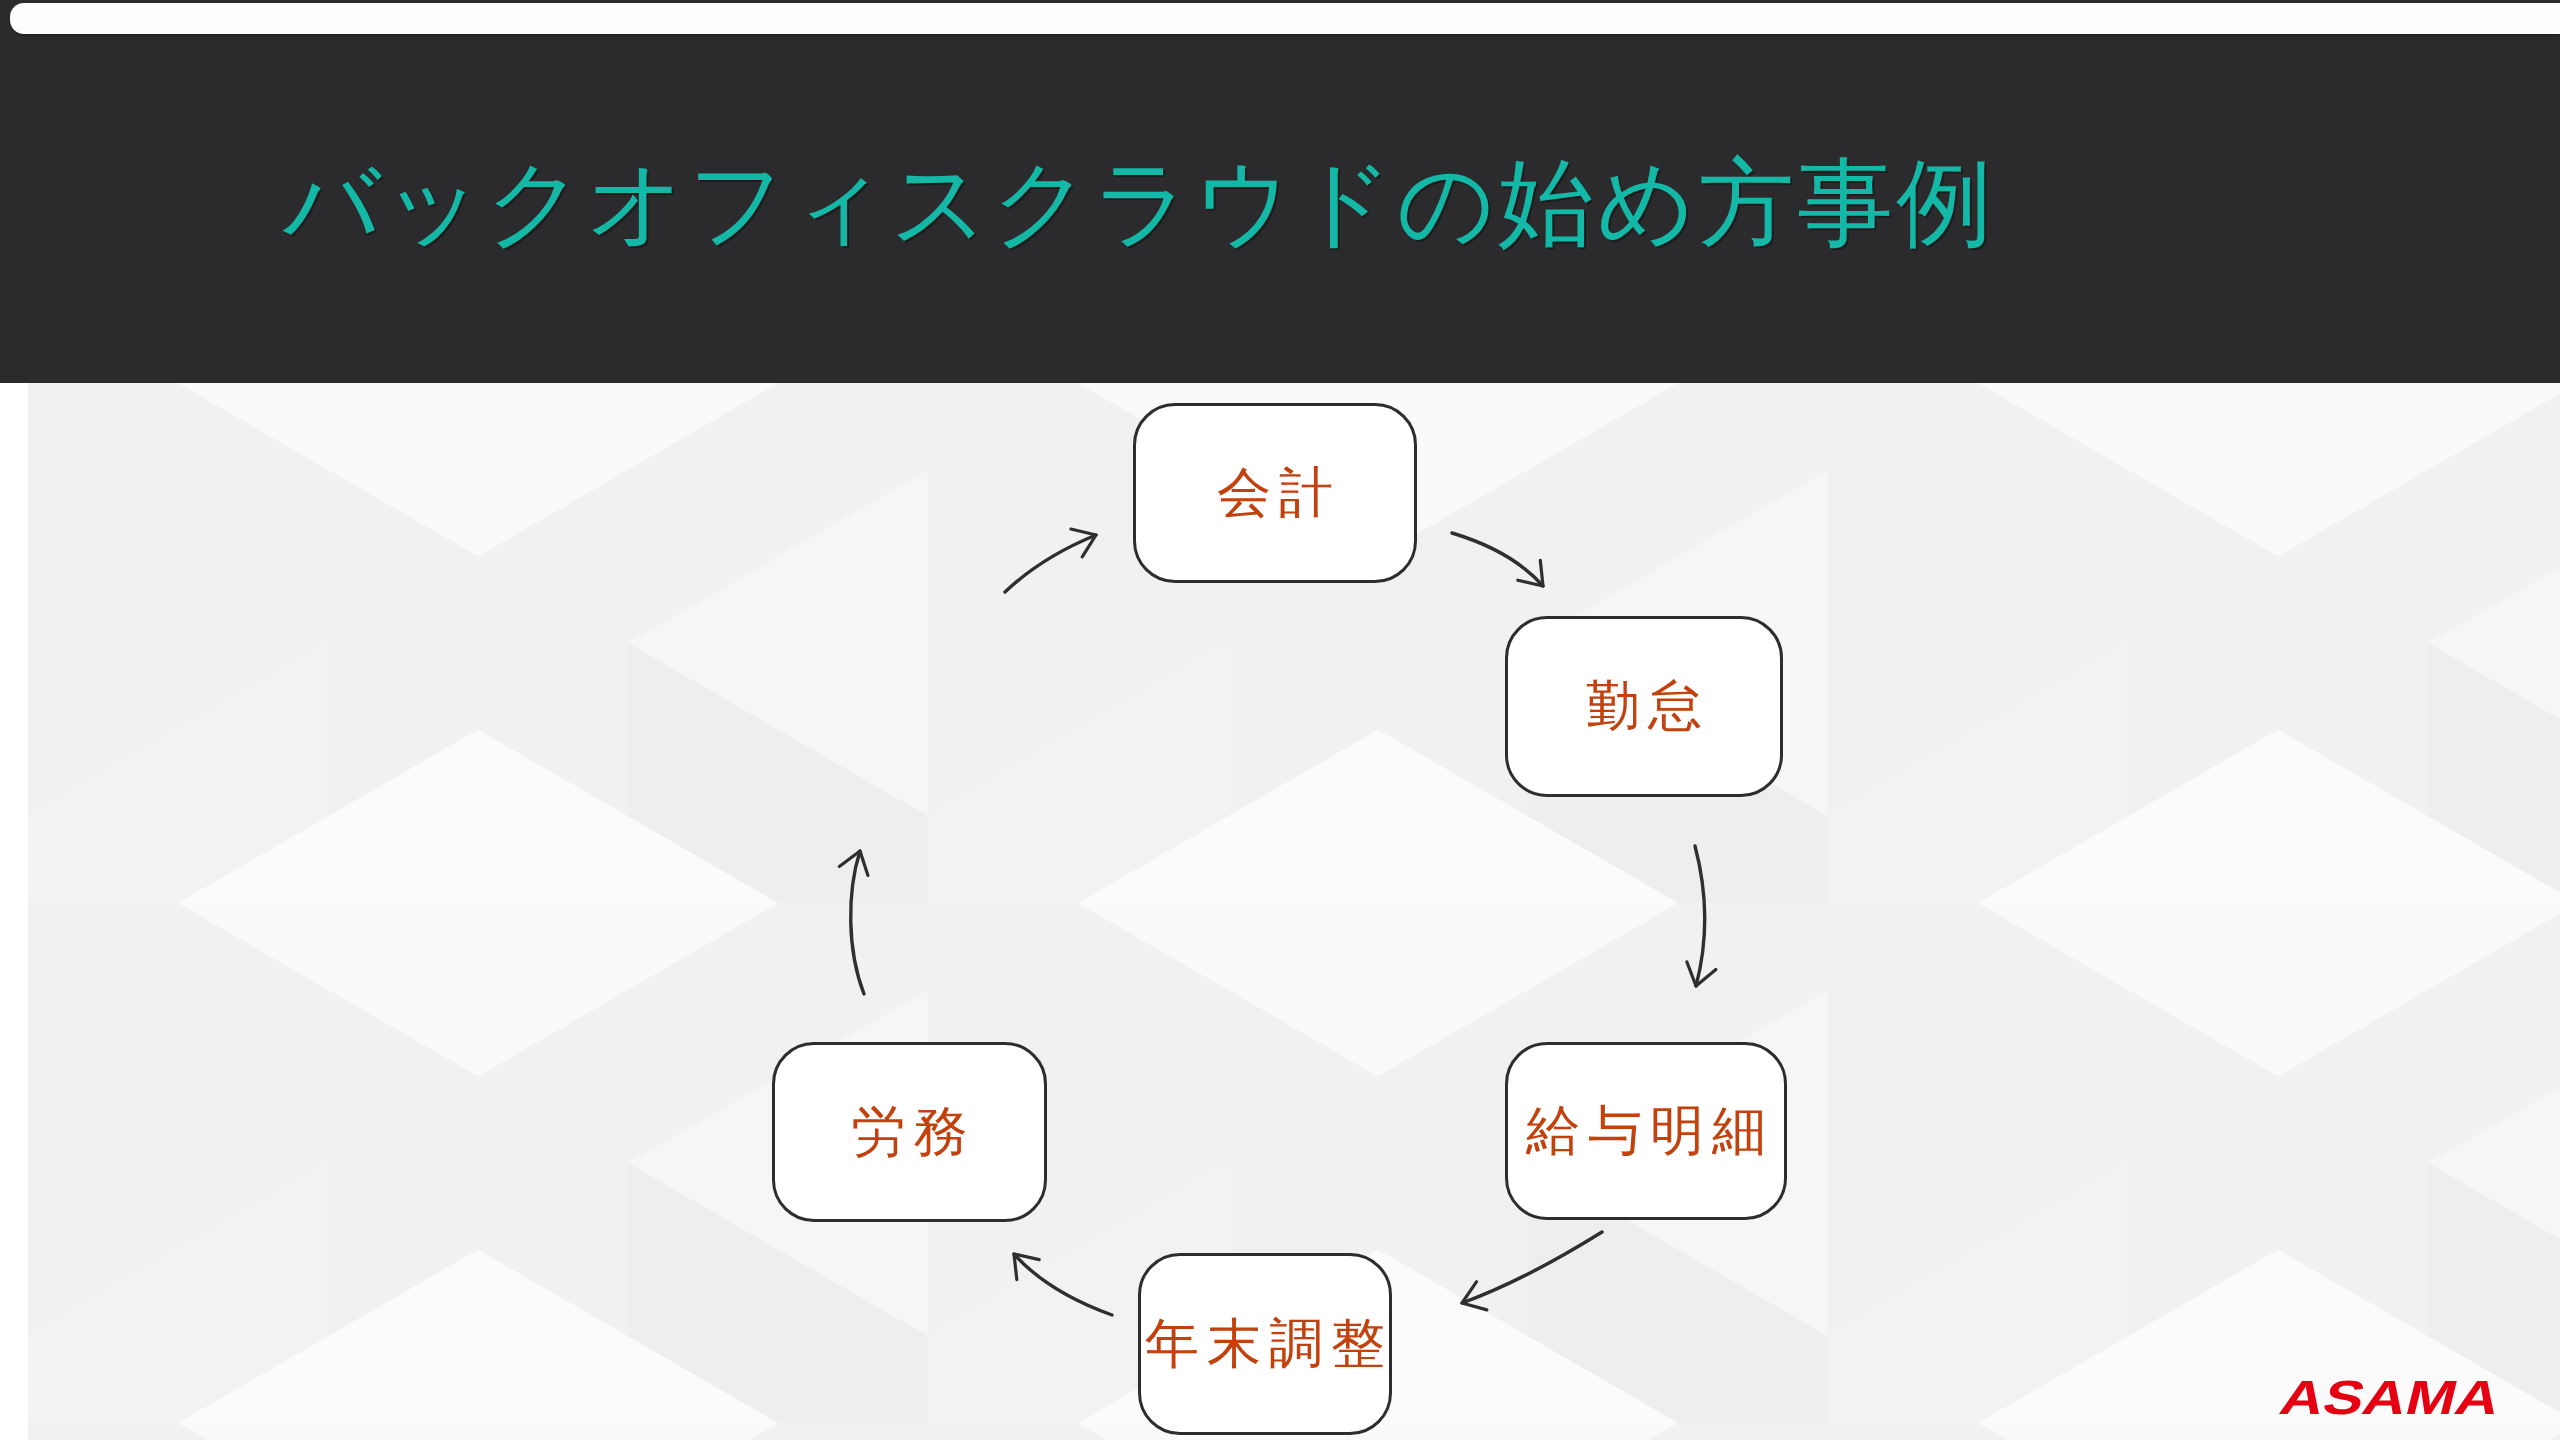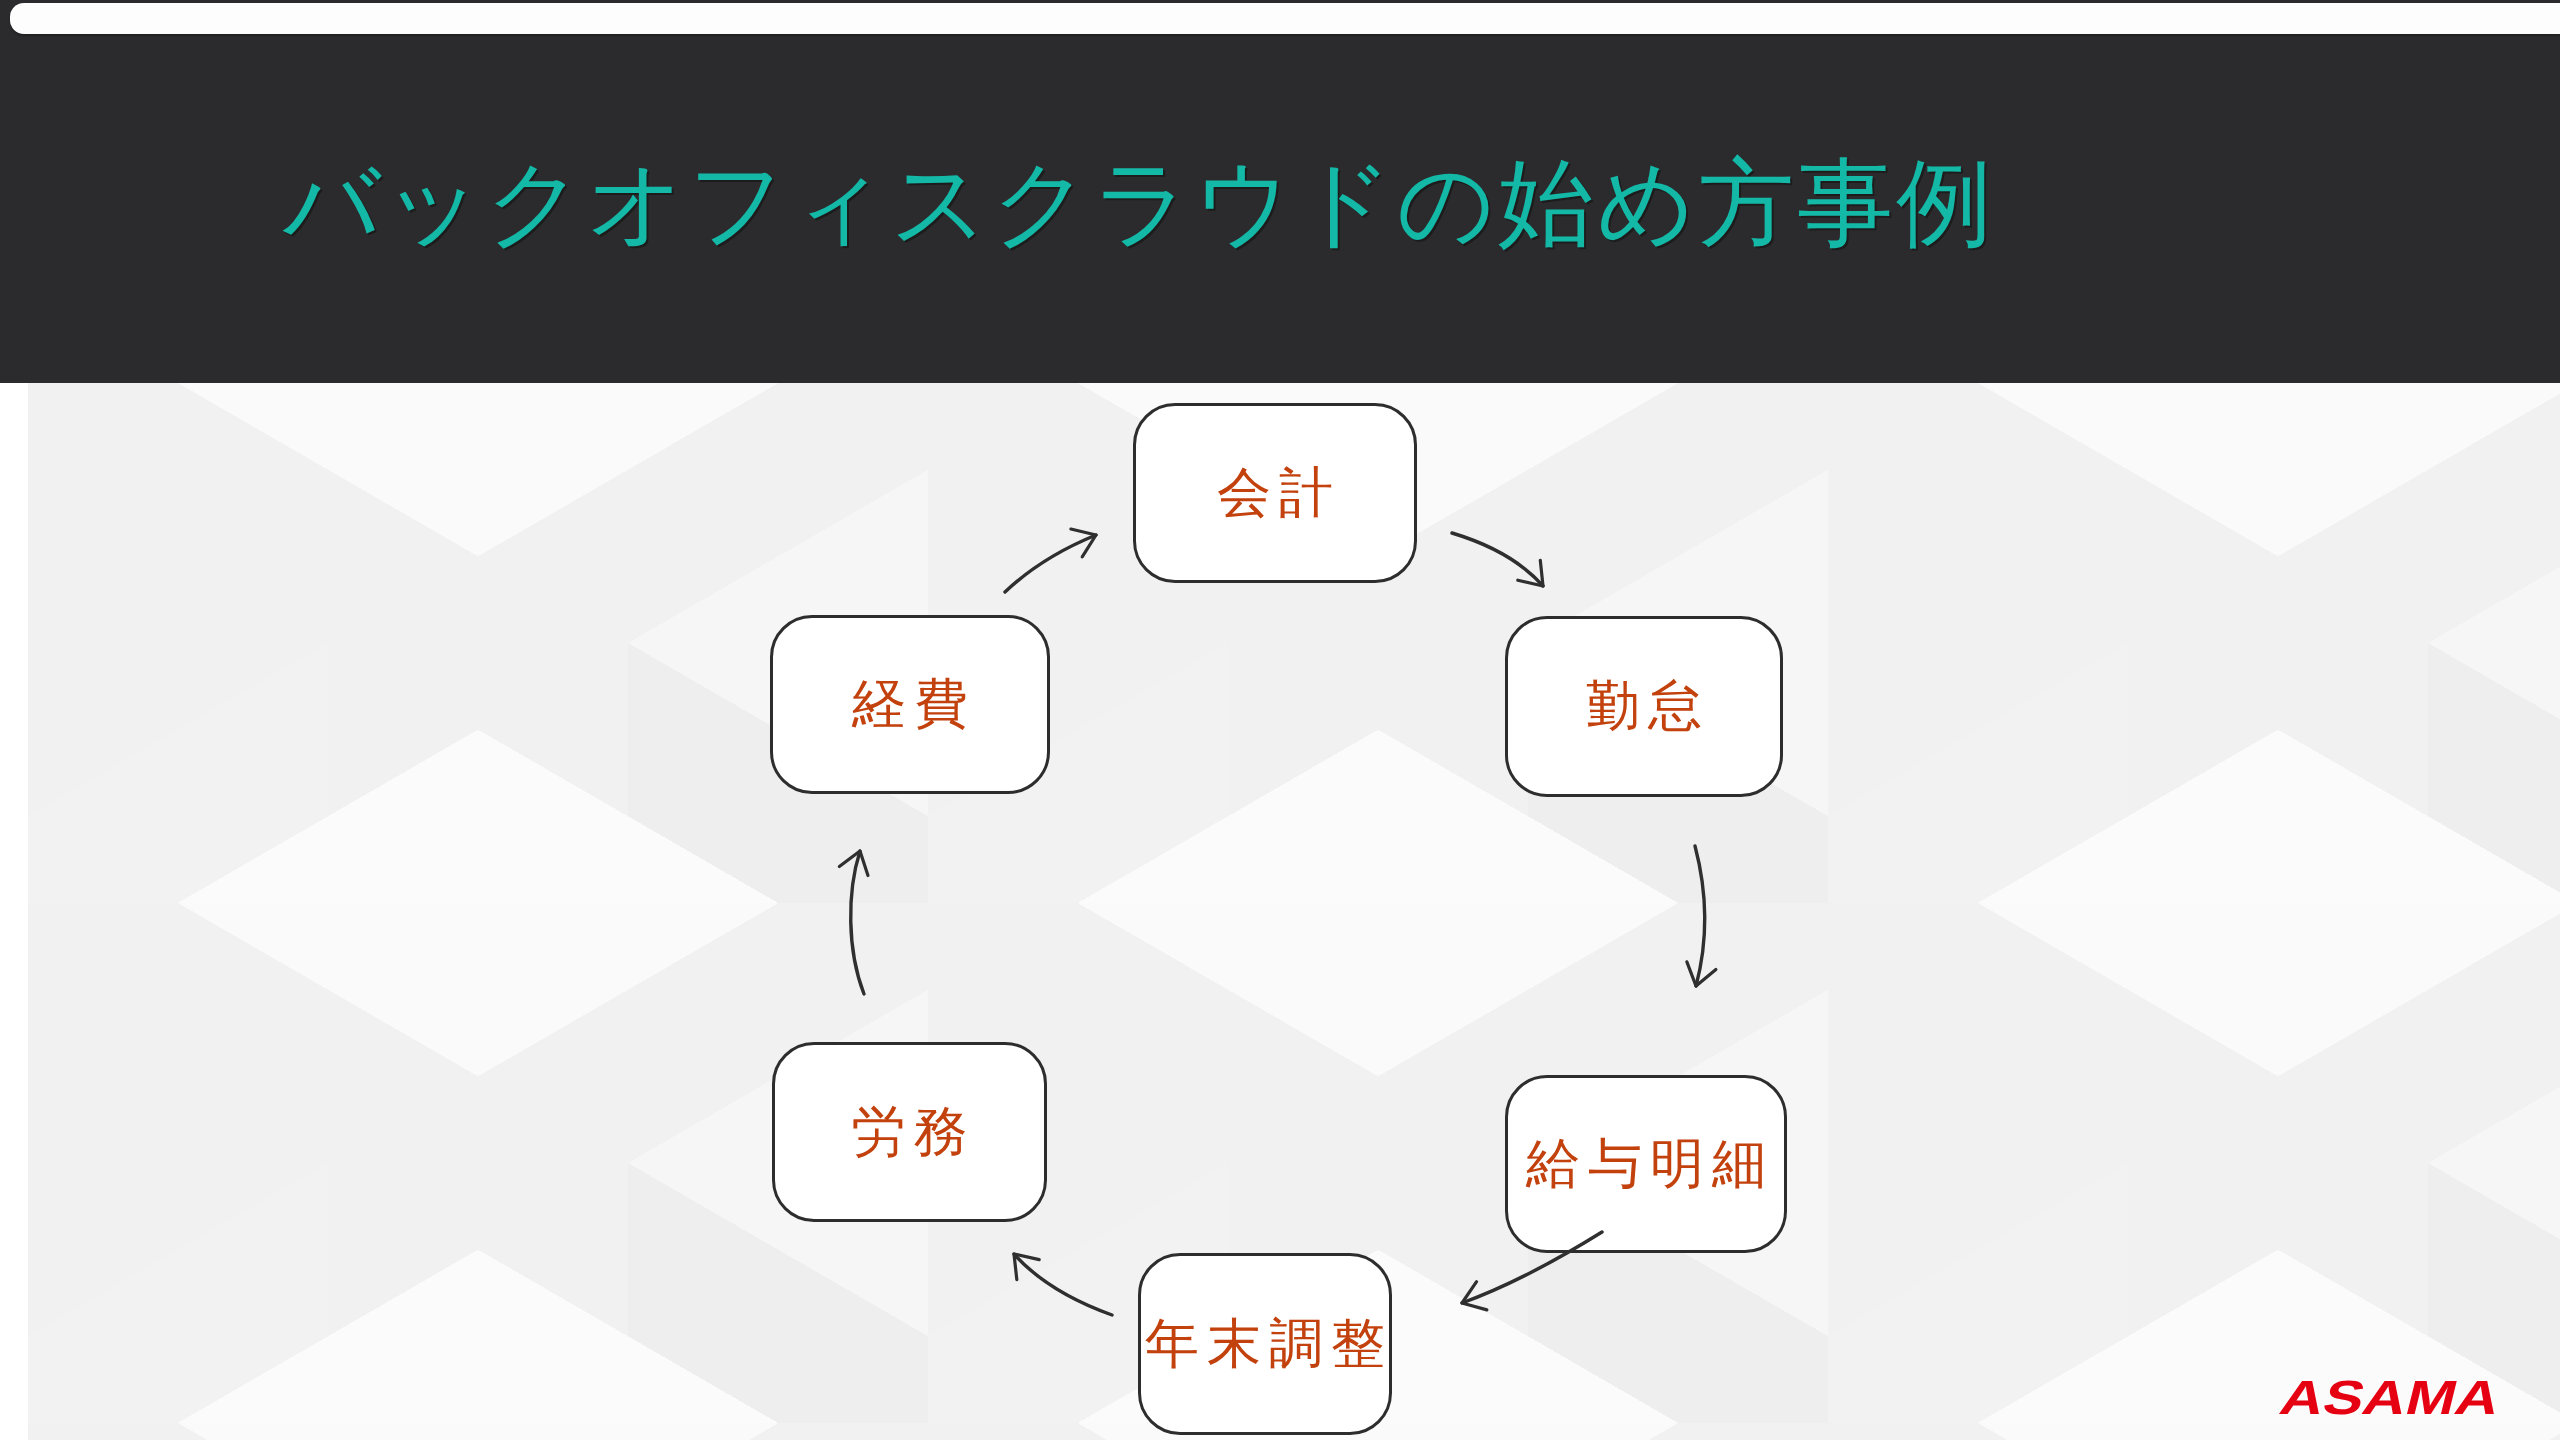--- a/index.html
+++ b/index.html
@@ -46,21 +46,21 @@
     border-radius:42px;
     display:flex;align-items:center;justify-content:center;
     box-sizing:border-box;
   }
   .node-label{
     font-size:54px;color:#c2410c;letter-spacing:8px;padding-left:8px;
     white-space:nowrap;
   }
   .node-kaikei  {left:1133px;top:403px; width:284px;height:180px;}
   .node-kintai  {left:1505px;top:616px; width:278px;height:181px;}
-  .node-kyuyo   {left:1505px;top:1042px;width:282px;height:178px;margin-top:33px;}
+  .node-kyuyo   {left:1505px;top:1042px;width:282px;height:178px;}
   .node-nenmatsu{left:1138px;top:1253px;width:254px;height:182px;}
   .node-roumu   {left:772px; top:1042px;width:275px;height:180px;}
   .node-keihi   {left:770px; top:615px; width:280px;height:179px;}
   
   .arrows{
     position:absolute;left:0;top:0;width:2560px;height:1440px;
     pointer-events:none;
   }
   
   .logo{
@@ -87,23 +87,20 @@
   </div>
   <div class="node node-kyuyo">
     <span class="node-label">給与明細</span>
   </div>
   <div class="node node-nenmatsu">
     <span class="node-label">年末調整</span>
   </div>
   <div class="node node-roumu">
     <span class="node-label">労務</span>
   </div>
-  <div class="node node-keihi">
-    <span class="node-label">経費</span>
-  </div>
 
   <svg class="arrows" viewBox="0 0 2560 1440" xmlns="http://www.w3.org/2000/svg">
     <defs>
       <marker id="ah" markerUnits="userSpaceOnUse" markerWidth="44" markerHeight="44" refX="28" refY="20" orient="auto">
         <path d="M7 5 L28 20 L7 35" fill="none" stroke="#2f2f2f" stroke-width="3.2" stroke-linecap="round" stroke-linejoin="round"></path>
       </marker>
     </defs>
     <g fill="none" stroke="#2f2f2f" stroke-width="3.4" stroke-linecap="round">
       <path d="M 1005 592 Q 1042 557 1096 535" marker-end="url(#ah)"></path>
       <path d="M 1452 533 Q 1512 551 1543 586" marker-end="url(#ah)"></path>

